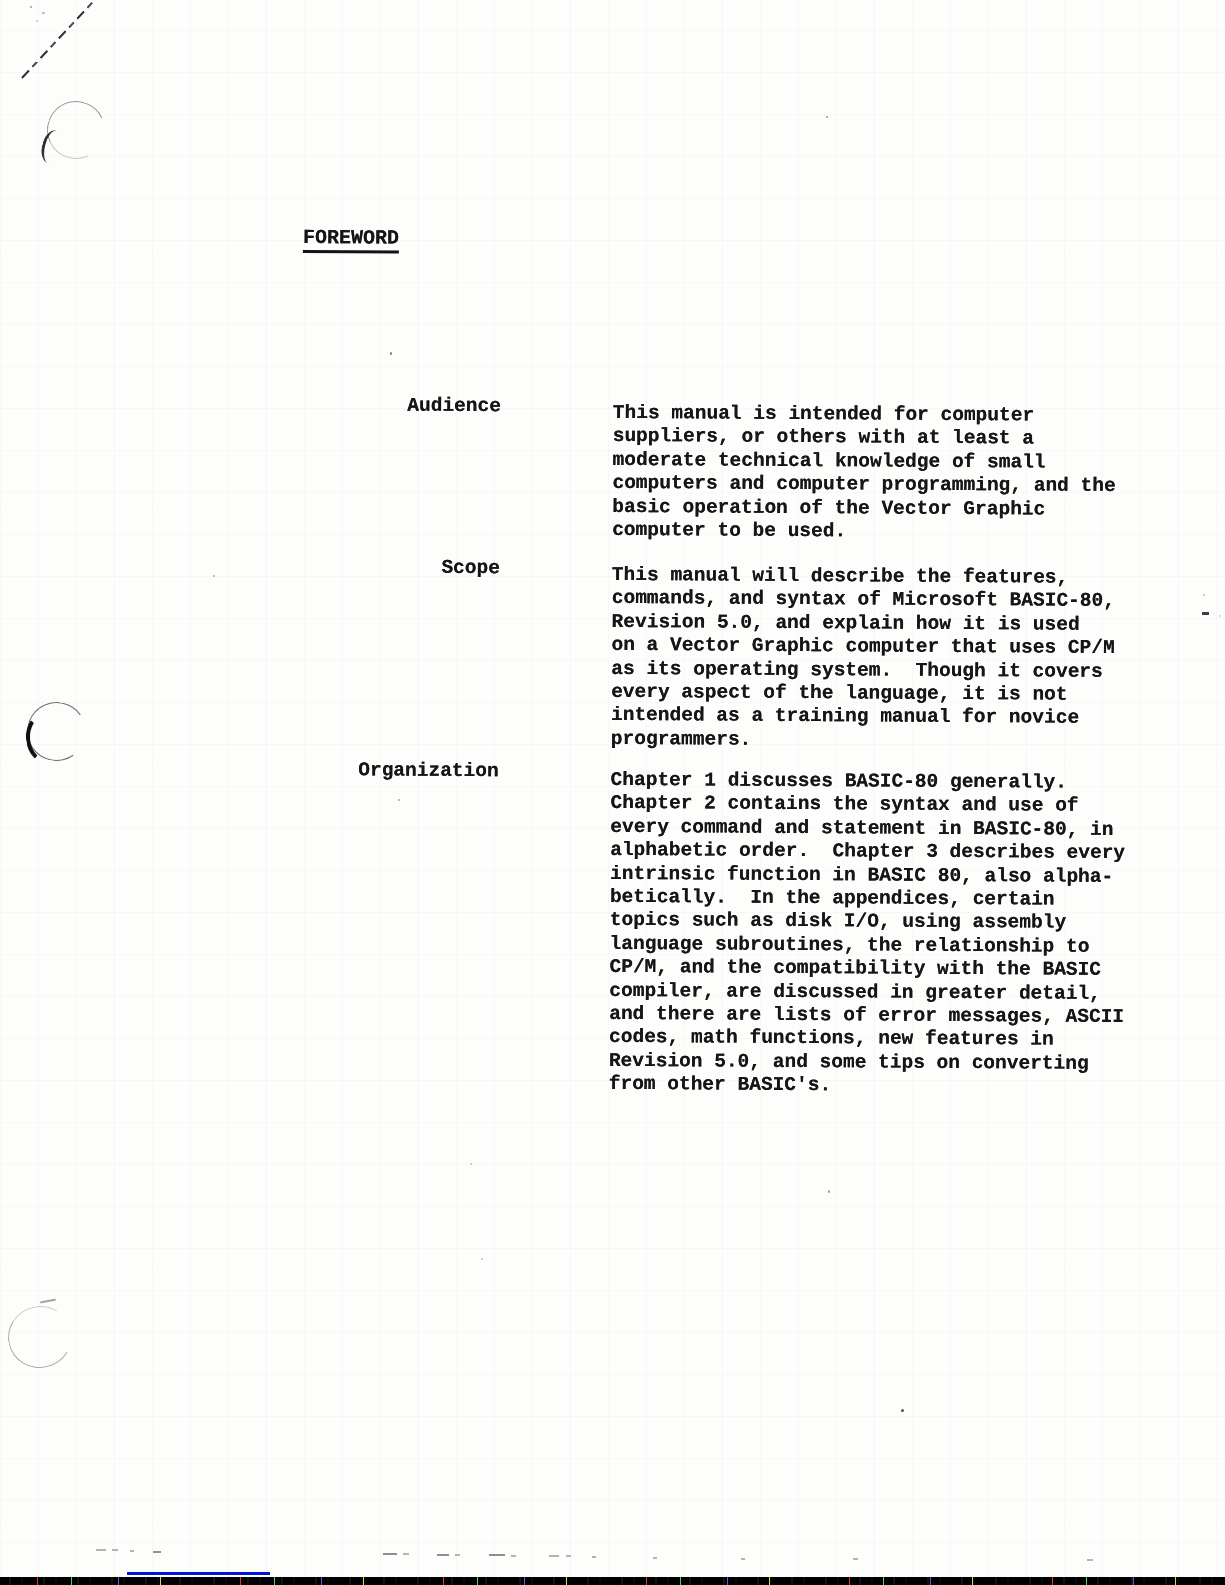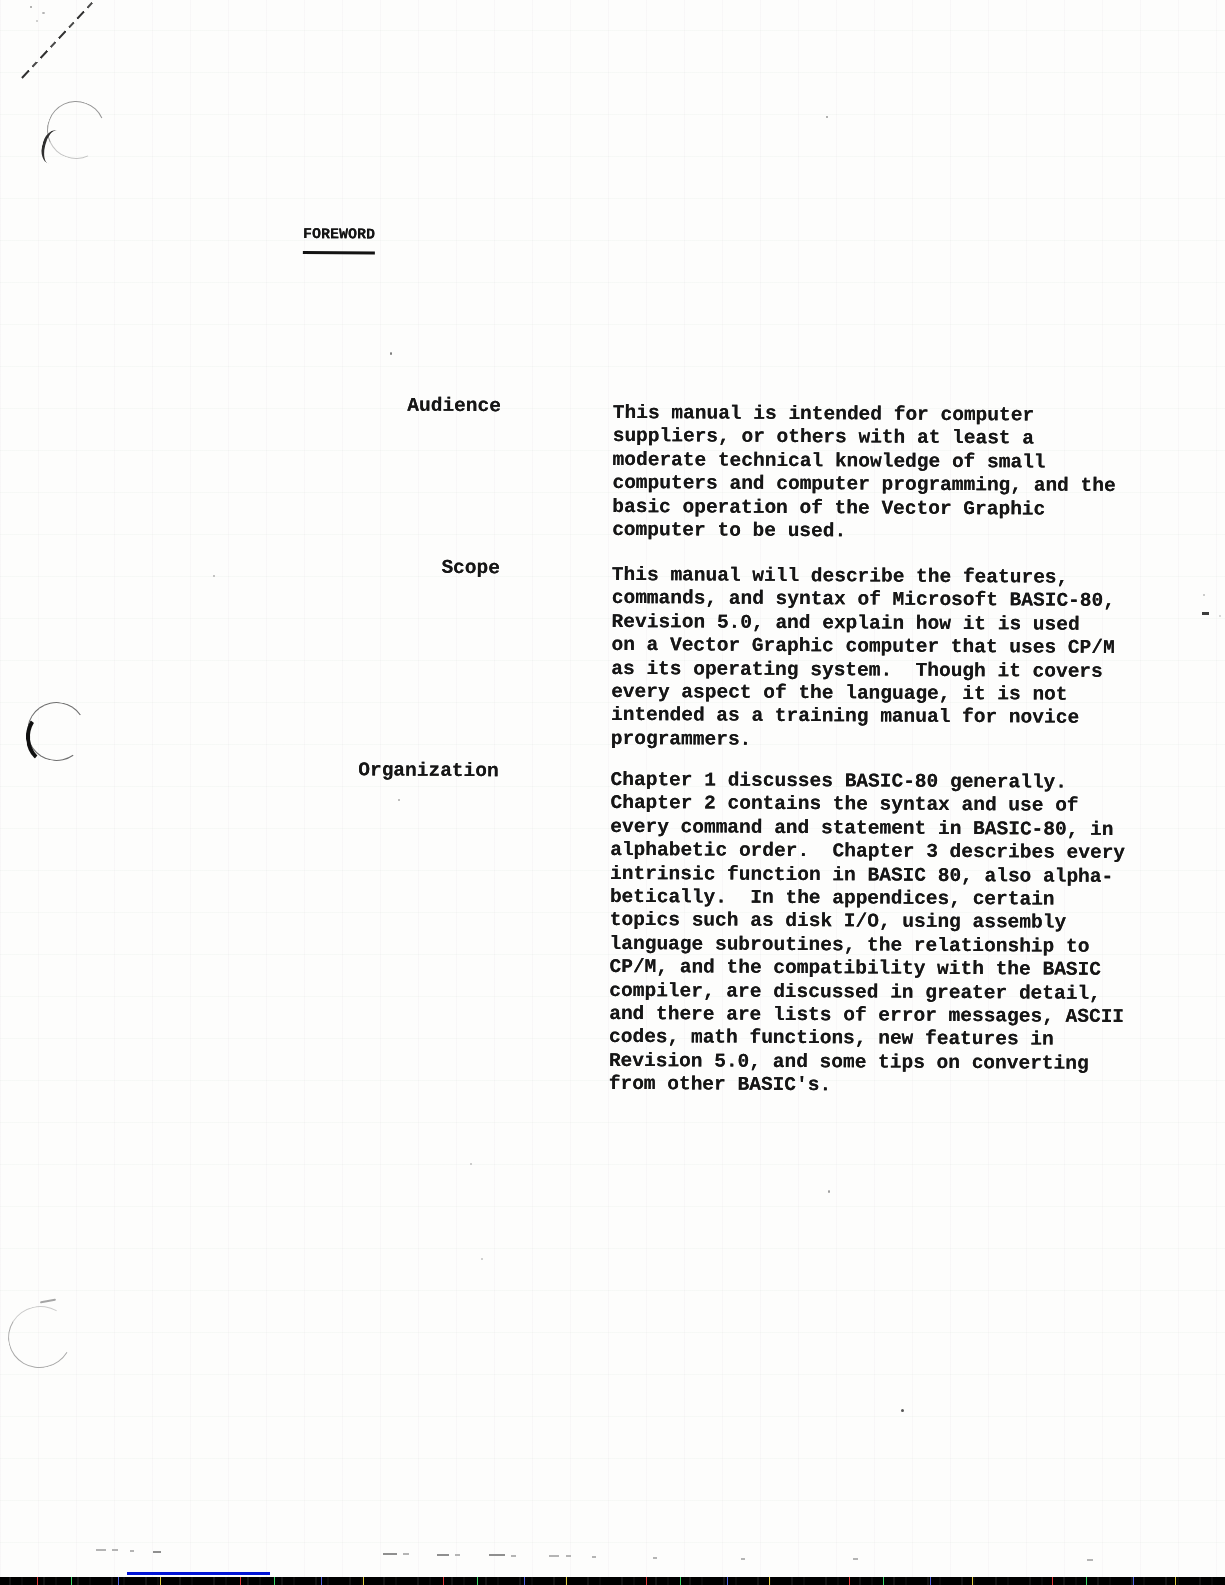--- a/index.html
+++ b/index.html
@@ -19,22 +19,22 @@
       repeating-linear-gradient(0deg, rgba(205,220,210,.14) 0 1px, transparent 1px 42px),
       repeating-linear-gradient(90deg, rgba(220,210,222,.14) 0 1px, transparent 1px 38px);
   }
   .content{
     position:absolute; inset:0;
     transform:rotate(0.35deg);
     transform-origin:300px 230px;
   }
   .heading{
     position:absolute; left:303px; top:226px; margin:0;
-    font-size:15px; font-weight:700; letter-spacing:0px;
-    border-bottom:3px solid #131313; padding-bottom:8px;
+    font-size:20px; font-weight:700; letter-spacing:0px;
+    border-bottom:3px solid #131313; padding-bottom:1px;
     text-shadow:0 0 0.5px rgba(17,17,17,.9);
   }
   .sec-label{
     position:absolute; left:280px; width:222px; text-align:right;
     font-size:19.5px; font-weight:700; line-height:23.4px;
     text-shadow:0 0 0.5px rgba(17,17,17,.85);
   }
   .sec-body{
     position:absolute; left:614px; width:545px;
     font-size:19.5px; font-weight:700; line-height:23.4px;

